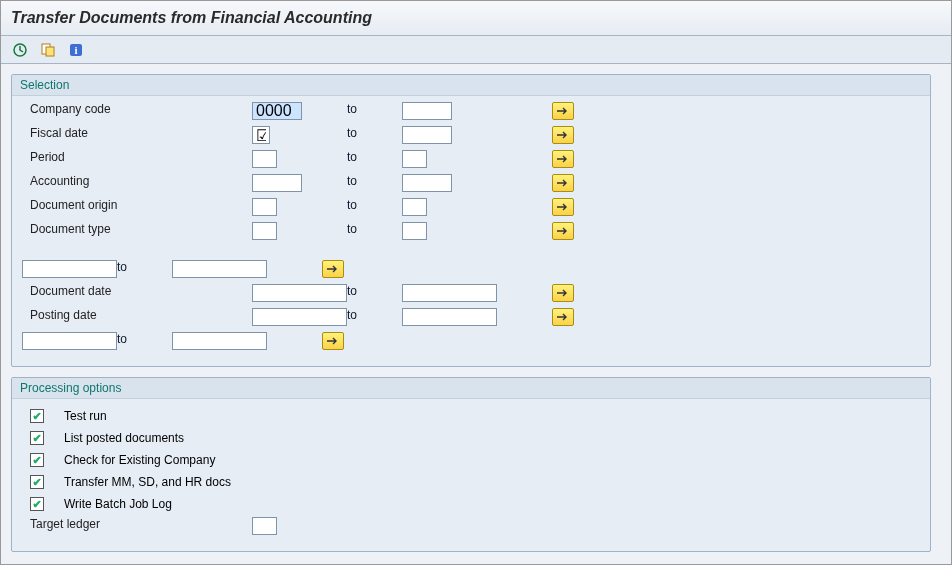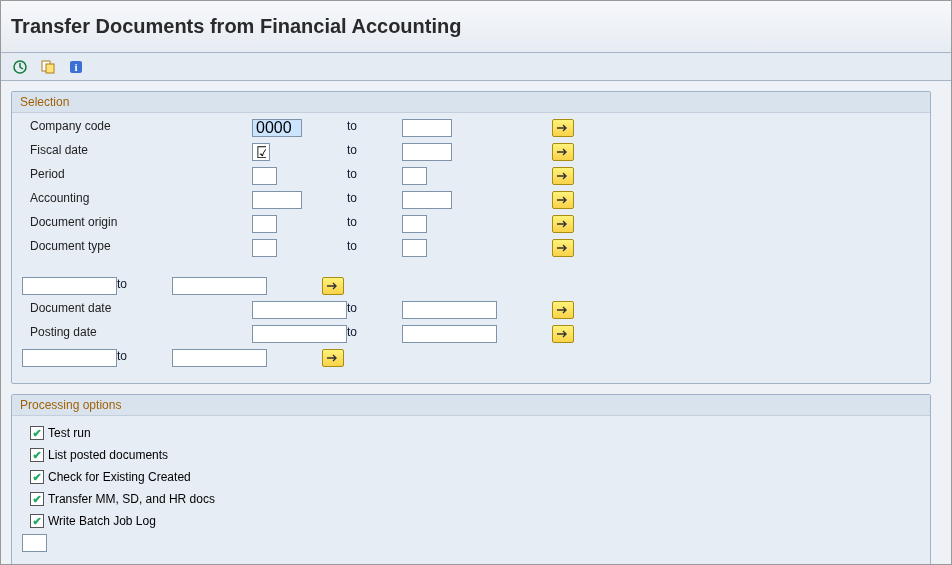--- a/index.html
+++ b/index.html
@@ -10,23 +10,24 @@
     font-size: 12px;
     background: #eef2f7;
     width: 952px;
     height: 565px;
     overflow: hidden;
     border: 1px solid #999;
   }
   .titlebar {
     background: linear-gradient(#f6f8fb, #e7ecf3);
     border-bottom: 1px solid #a7b4c5;
-    padding: 14px 10px;
-    font-size: 20px;
+    padding: 8px 10px;
+    font-size: 16px;
     font-weight: bold;
+    font-style: italic;
     color: #2a2a2a;
   }
   .toolbar {
     background: #e4ebf3;
     border-bottom: 1px solid #a7b4c5;
     padding: 3px 8px;
     display: flex;
     gap: 6px;
     align-items: center;
     height: 28px;
@@ -44,21 +45,21 @@
   .group {
     border: 1px solid #9fb2c7;
     background: #e7edf5;
     margin-bottom: 10px;
     border-radius: 2px;
     width: 920px;
   }
   .group-title {
     background: #d9e3ee;
     padding: 3px 8px;
-    color: #a16207;
+    color: #0f766e;
     border-bottom: 1px solid #c3cfdd;
   }
   .group-body { padding: 6px 10px 10px 10px; }
   .row {
     display: flex;
     align-items: flex-start;
     height: 24px;
     margin-bottom: 0px;
   }
   .label {
@@ -89,21 +90,21 @@
     background: linear-gradient(#fff27a, #fbd24a);
     border: 1px solid #a98d10;
     border-radius: 2px;
     cursor: pointer;
     display:flex; align-items:center; justify-content:center;
   }
   .spacer-row { height: 14px; }
   .chk-row {
     display:flex; align-items:center; height: 22px;
     padding-left: 8px;
-    gap: 4px;
+    gap: 20px;
   }
   .chk-box {
     width: 14px; height: 14px;
     background: #fff;
     border: 1px solid #555;
     display:flex; align-items:center; justify-content:center;
     font-size: 11px; color: #0a5; font-weight:bold;
   }
   .chk-box::before { content: "✔"; color: #2a6; font-size:11px; line-height:1;}
   .watermark {
@@ -286,28 +287,29 @@
         <div class="chk-row">
     <div class="chk-box"></div>
     <span>Test run</span>
   </div>
         <div class="chk-row">
     <div class="chk-box"></div>
     <span>List posted documents</span>
   </div>
         <div class="chk-row">
     <div class="chk-box"></div>
-    <span>Check for Existing Created</span>
+    <span>Check for Existing Company</span>
   </div>
         <div class="chk-row">
     <div class="chk-box"></div>
     <span>Transfer MM, SD, and HR docs</span>
   </div>
         <div class="chk-row">
     <div class="chk-box"></div>
     <span>Write Batch Job Log</span>
   </div>
         <div class="row" style="margin-top:2px;">
+  <div class="label">Target ledger</div>
   <div class="from-col"><input type="text" class="w-short" style=""></div>
 </div>
       </div>
   </div>
 </div>
 
 </body></html>

